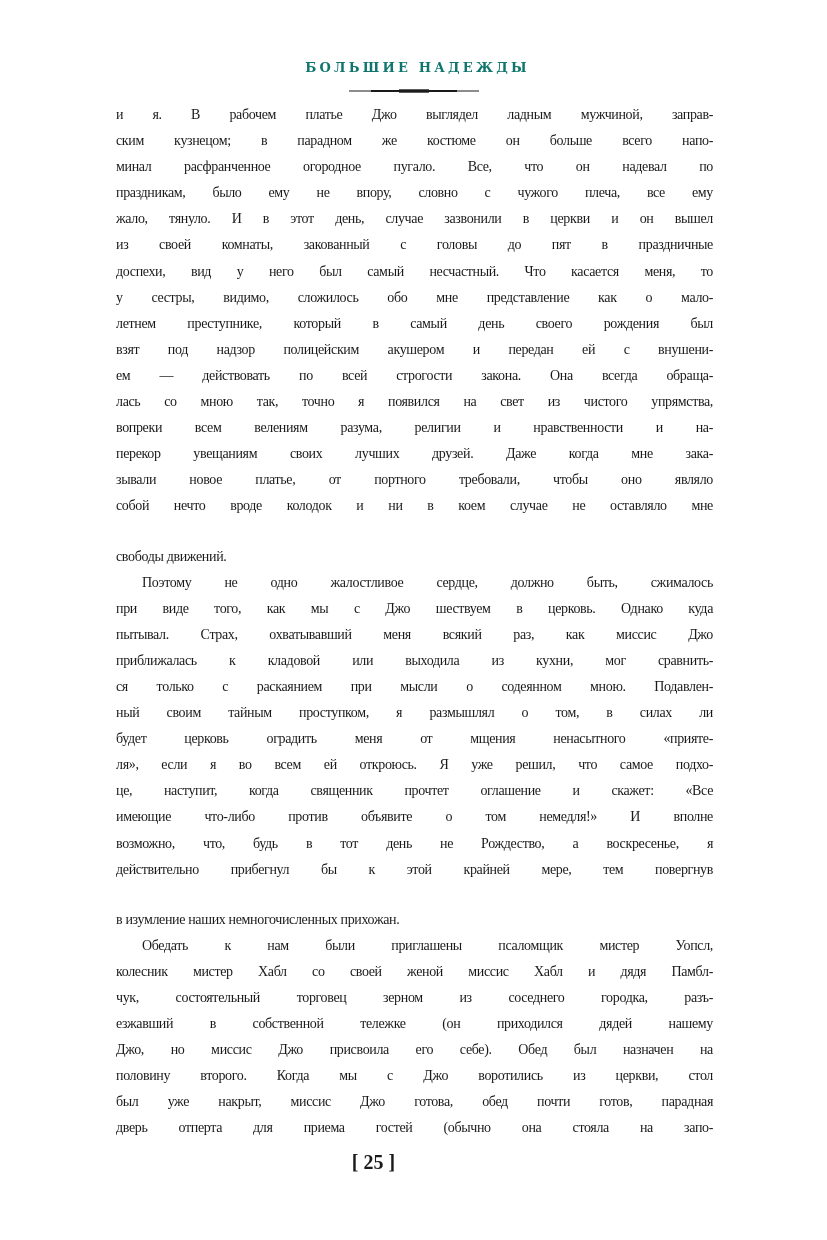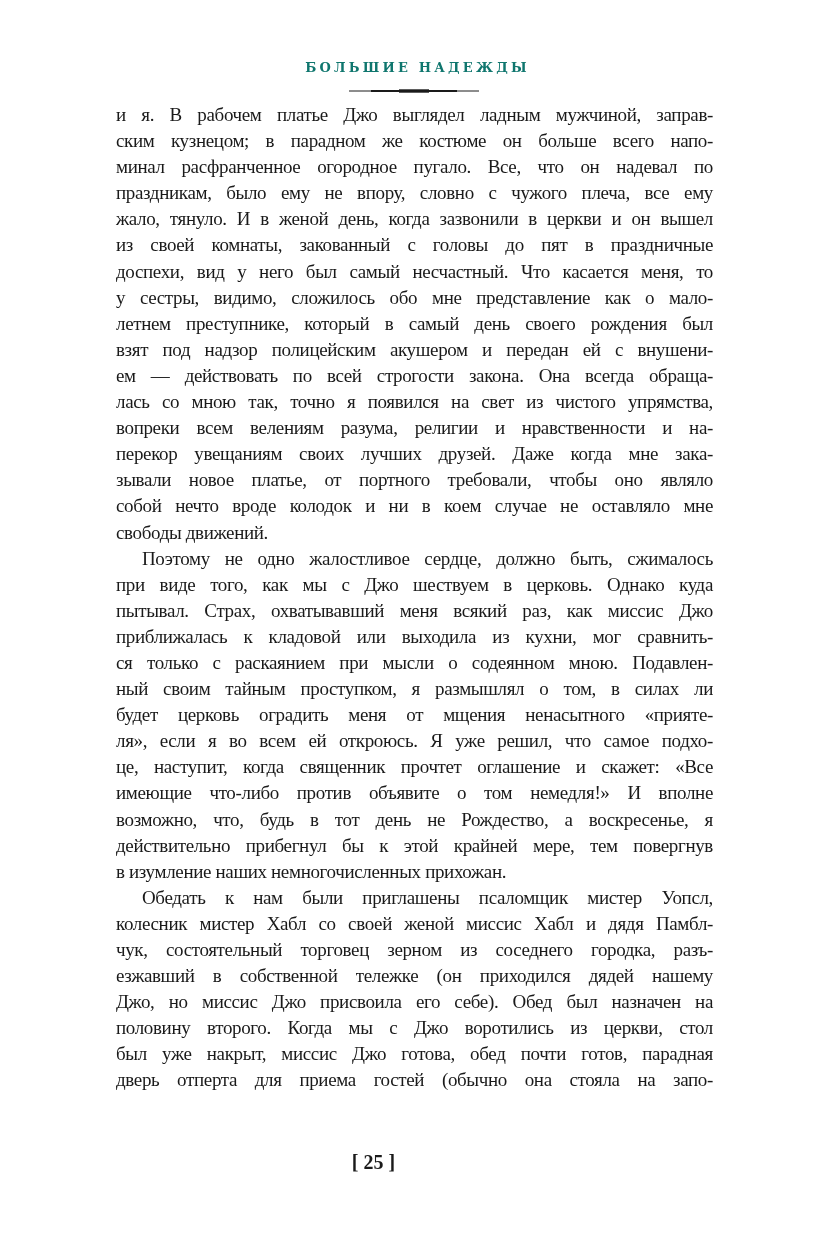--- a/index.html
+++ b/index.html
@@ -33,34 +33,35 @@
       left: 0;
       width: 827px;
       height: 6px;
     }
     .head-rule svg { display: block; margin: 0 auto; }
     .text-block {
       position: absolute;
       top: 102px;
       left: 116px;
       width: 597px;
-      font-size: 19px;
+      font-size: 14px;
       line-height: 26.1px;
       letter-spacing: -0.35px;
     }
     .line {
       display: block;
       white-space: nowrap;
       text-align: justify;
       text-align-last: justify;
       height: 26.1px;
       overflow: visible;
     }
     .line.last {
       text-align-last: left;
+      margin-top: 24px;
     }
     .line.indent {
       text-indent: 26px;
     }
     .folio {
       position: absolute;
       top: 1151px;
       left: 0;
       width: 747px;
       text-align: center;
@@ -81,21 +82,21 @@
     <line x1="50" y1="3" x2="80" y2="3" stroke="#1a1a1a" stroke-width="3.4"></line>
   </svg>
 </div>
 
 <div class="text-block">
   <div>
     <span class="line">и я. В рабочем платье Джо выглядел ладным мужчиной, заправ-</span>
     <span class="line">ским кузнецом; в парадном же костюме он больше всего напо-</span>
     <span class="line">минал расфранченное огородное пугало. Все, что он надевал по</span>
     <span class="line">праздникам, было ему не впору, словно с чужого плеча, все ему</span>
-    <span class="line">жало, тянуло. И в женой день, когда зазвонили в церкви и он вышел</span>
+    <span class="line">жало, тянуло. И в этот день, случае зазвонили в церкви и он вышел</span>
     <span class="line">из своей комнаты, закованный с головы до пят в праздничные</span>
     <span class="line">доспехи, вид у него был самый несчастный. Что касается меня, то</span>
     <span class="line">у сестры, видимо, сложилось обо мне представление как о мало-</span>
     <span class="line">летнем преступнике, который в самый день своего рождения был</span>
     <span class="line">взят под надзор полицейским акушером и передан ей с внушени-</span>
     <span class="line">ем — действовать по всей строгости закона. Она всегда обраща-</span>
     <span class="line">лась со мною так, точно я появился на свет из чистого упрямства,</span>
     <span class="line">вопреки всем велениям разума, религии и нравственности и на-</span>
     <span class="line">перекор увещаниям своих лучших друзей. Даже когда мне зака-</span>
     <span class="line">зывали новое платье, от портного требовали, чтобы оно являло</span>

